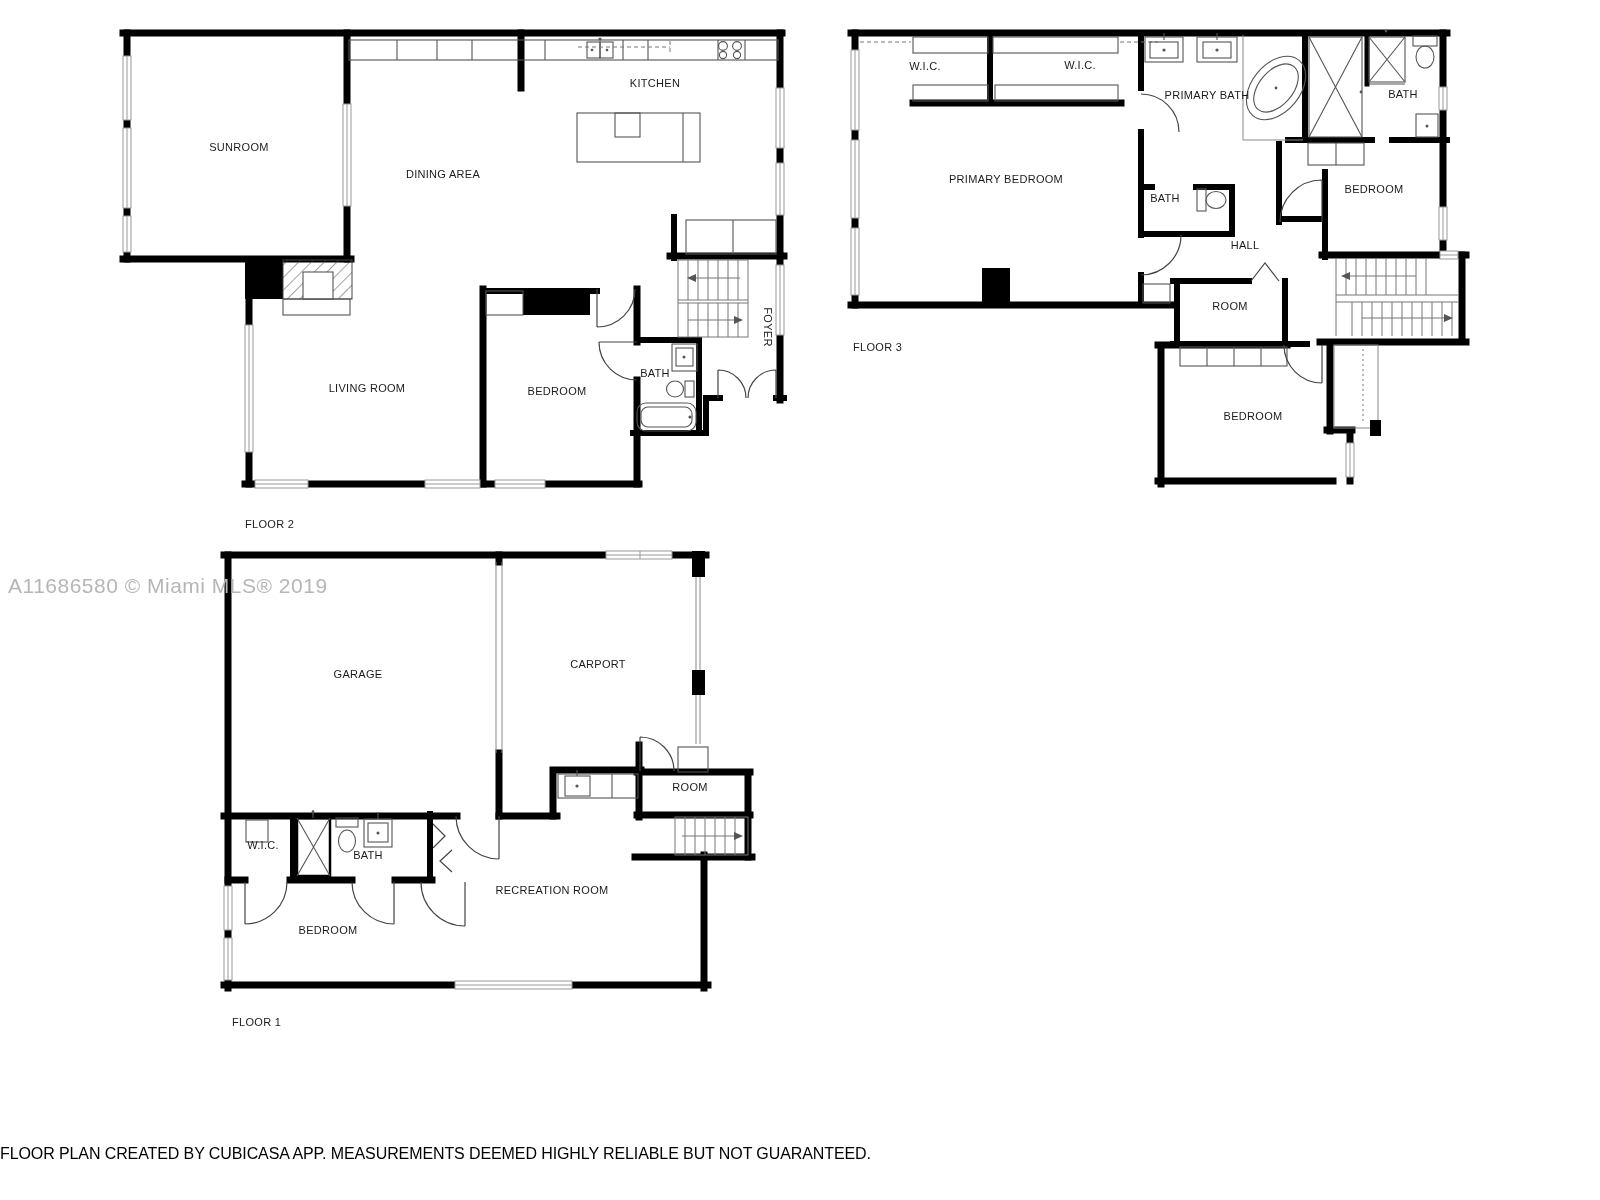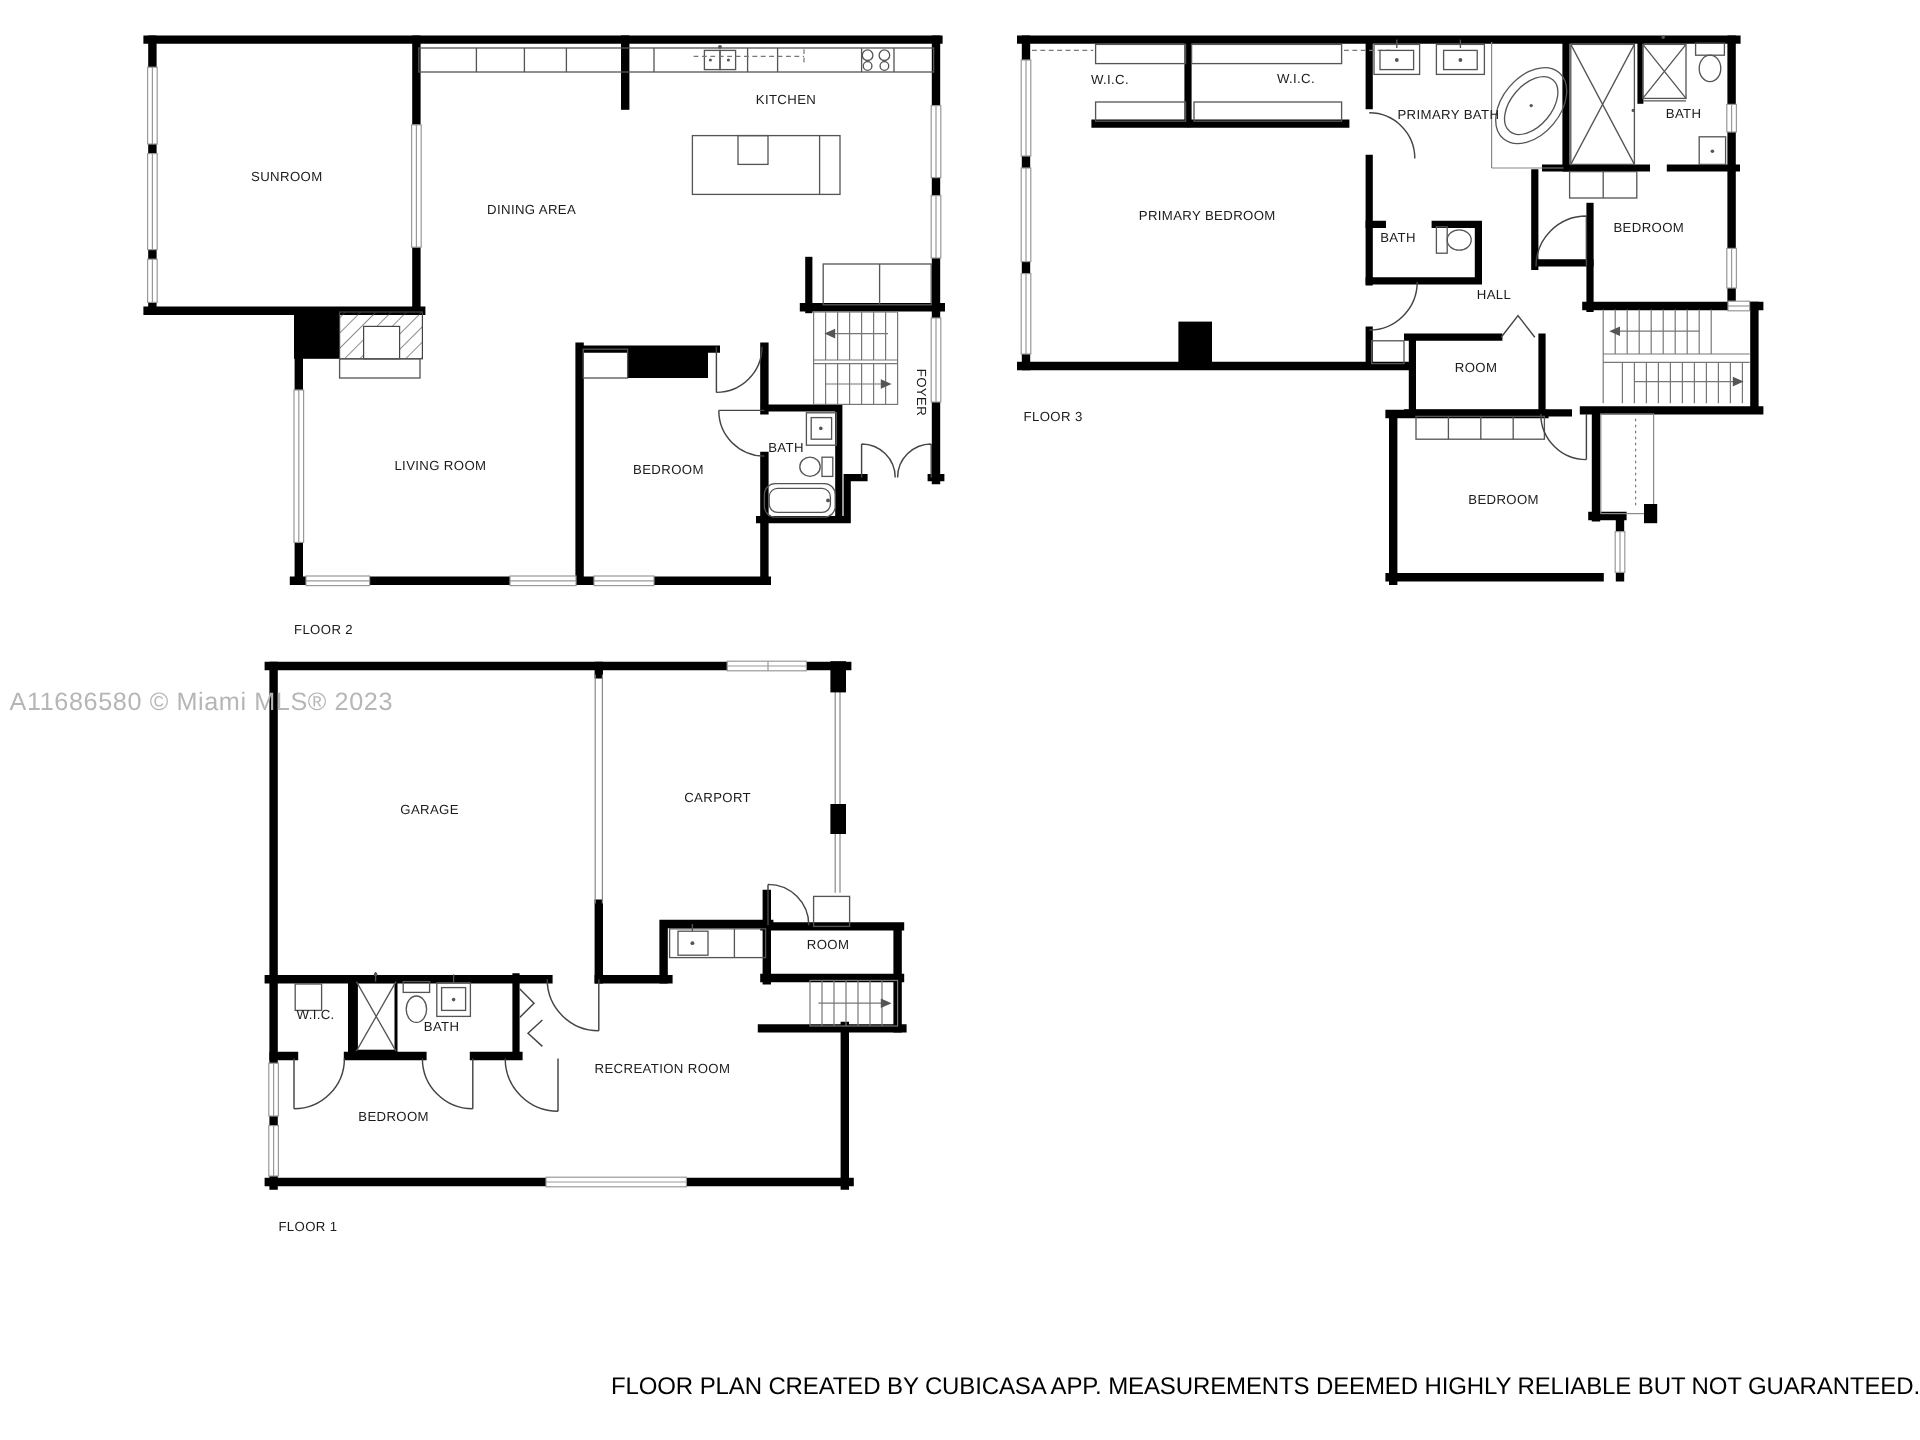--- a/index.html
+++ b/index.html
@@ -16,21 +16,21 @@
   .arc{stroke:#444;stroke-width:1.2;fill:none}
   .win{fill:#fff;stroke:#999;stroke-width:1}
   .winline{stroke:#999;stroke-width:1}
   .dash{stroke:#777;stroke-width:1;stroke-dasharray:4 3;fill:none}
   .dotl{stroke:#777;stroke-width:1;stroke-dasharray:2 3;fill:none}
   .ah{fill:#555;stroke:none}
   .fixdot{fill:#555;stroke:none}
   text{font:11px "Liberation Sans",sans-serif;fill:#1b1b1b;letter-spacing:.3px;text-anchor:middle}
   .lbl-start{text-anchor:start}
   #watermark{position:absolute;left:8px;top:574px;font-size:21px;color:#b6b6b6;letter-spacing:.5px;white-space:nowrap;}
-  #disclaimer{position:absolute;left:0;top:1145px;width:100%;text-align:right;font-size:20px;color:#000;letter-spacing:-.1px;}
+  #disclaimer{position:absolute;left:0;top:1145px;width:100%;text-align:left;font-size:16px;color:#000;letter-spacing:-.1px;}
 </style>
 </head>
 <body>
 
 <div id="stage">
 <svg id="plan-svg" width="1600" height="1200" viewBox="0 0 1600 1200">
   <defs>
     <pattern id="hatch" width="9" height="9" patternUnits="userSpaceOnUse" patternTransform="rotate(45)">
       <line x1="0" y1="0" x2="0" y2="9" stroke="#444" stroke-width="1"></line>
     </pattern>
@@ -359,15 +359,15 @@
     <text x="598" y="668">CARPORT</text>
     <text x="690" y="791">ROOM</text>
     <text x="263" y="849">W.I.C.</text>
     <text x="368" y="859">BATH</text>
     <text x="328" y="934">BEDROOM</text>
     <text x="552" y="894">RECREATION ROOM</text>
     <text class="lbl-start" x="232" y="1026">FLOOR 1</text>
   </g>
 </svg>
 
-<div id="watermark">A11686580 © Miami MLS® 2023</div>
+<div id="watermark">A11686580 © Miami MLS® 2019</div>
 <div id="disclaimer">FLOOR PLAN CREATED BY CUBICASA APP. MEASUREMENTS DEEMED HIGHLY RELIABLE BUT NOT GUARANTEED.</div>
 </div>
 
 </body></html>

